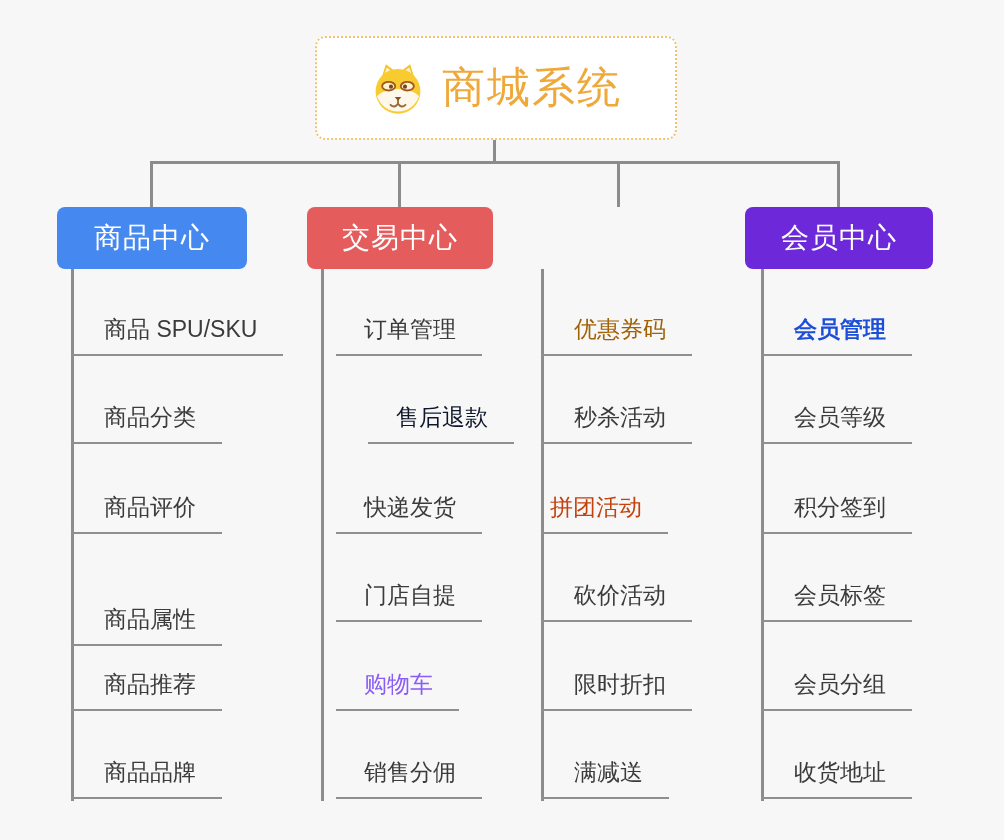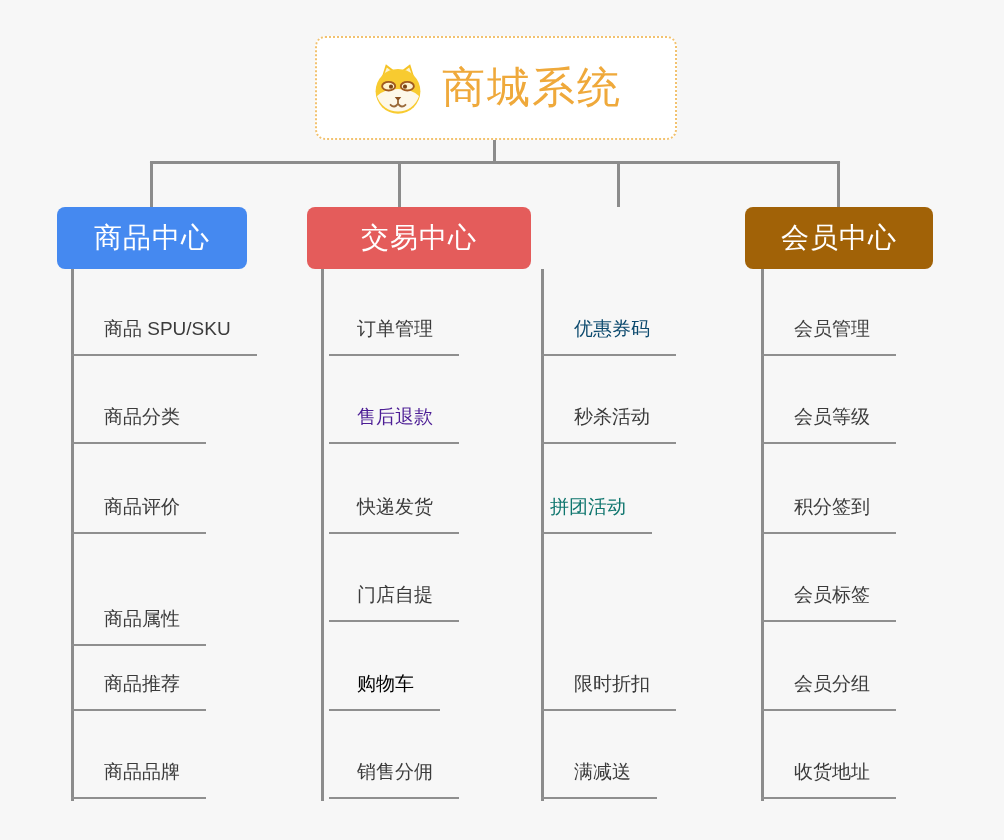--- a/index.html
+++ b/index.html
@@ -33,33 +33,33 @@
   .trunk-0{left:71px;} .trunk-1{left:321px;} .trunk-2{left:541px;} .trunk-3{left:761px;}
 
   
   .branch-box{
     position:absolute;top:207px;height:62px;border-radius:8px;
     display:flex;align-items:center;justify-content:center;
     color:#ffffff;font-size:28px;letter-spacing:1px;white-space:nowrap;
     cursor:default;
   }
   .b0{left:57px;width:190px;background:#4589f0;}
-  .b1{left:307px;width:224px;background:#e45c5b;}
+  .b1{left:307px;width:186px;background:#e45c5b;}
   .b2{left:525px;width:188px;background:#ecac3d;}
   .b3{left:745px;width:188px;background:#6ebe44;}
 
   
   .item{
     position:absolute;
-    font-size:19px;color:#3b3b3b;line-height:34px;
+    font-size:23px;color:#3b3b3b;line-height:34px;
     padding:0 26px 8px 33px;
     border-bottom:2px solid #8f8f8f;
     white-space:nowrap;
   }
-  .c0{left:71px;} .c1{left:329px;padding-left:28px;} .c2{left:541px;} .c3{left:761px;}
+  .c0{left:71px;} .c1{left:336px;padding-left:28px;} .c2{left:541px;} .c3{left:761px;}
   .r0{top:312px;} .r1{top:400px;} .r2{top:490px;}
   .r3{top:578px;} .r4{top:667px;} .r5{top:755px;}
 </style>
 </head>
 <body style="background: rgb(247, 247, 247);">
 
 <div class="canvas">
 
   <div class="root-node" style="border-color: rgb(242, 194, 111);">
     <svg class="root-icon" viewBox="0 0 60 56" aria-hidden="true">
@@ -85,42 +85,43 @@
   <div class="line drop drop-1" style="background: rgb(140, 140, 140);"></div>
   <div class="line drop drop-2" style="background: rgb(140, 140, 140);"></div>
   <div class="line drop drop-3" style="background: rgb(140, 140, 140);"></div>
   <div class="line trunk trunk-0" style="background: rgb(140, 140, 140);"></div>
   <div class="line trunk trunk-1" style="background: rgb(140, 140, 140);"></div>
   <div class="line trunk trunk-2" style="background: rgb(140, 140, 140);"></div>
   <div class="line trunk trunk-3" style="background: rgb(140, 140, 140);"></div>
 
   <div class="branch-box b0" style="background: rgb(69, 137, 240);">商品中心</div>
   <div class="branch-box b1" style="background: rgb(228, 92, 91);">交易中心</div>
-  <div class="branch-box b3" style="background: #a16207;">会员中心</div>
+  <div class="branch-box b3" style="background: #6d28d9;">会员中心</div>
 
   <div class="item c0 r0" style="border-bottom-color: rgb(143, 143, 143); color: rgb(59, 59, 59);">商品 SPU/SKU</div>
   <div class="item c0 r1" style="border-bottom-color: rgb(143, 143, 143); color: rgb(59, 59, 59);">商品分类</div>
   <div class="item c0 r2" style="border-bottom-color: rgb(143, 143, 143); color: rgb(59, 59, 59);">商品评价</div>
   <div class="item c0 r3" style="border-bottom-color: rgb(143, 143, 143); color: rgb(59, 59, 59); margin-top: 24px;">商品属性</div>
   <div class="item c0 r4" style="border-bottom-color: rgb(143, 143, 143); color: rgb(59, 59, 59);">商品推荐</div>
   <div class="item c0 r5" style="border-bottom-color: rgb(143, 143, 143); color: rgb(59, 59, 59);">商品品牌</div>
 
   <div class="item c1 r0" style="border-bottom-color: rgb(143, 143, 143); color: rgb(59, 59, 59);">订单管理</div>
-  <div class="item c1 r1" style="border-bottom-color: rgb(143, 143, 143); color: #4c1d95;">售后退款</div>
+  <div class="item c1 r1" style="border-bottom-color: rgb(143, 143, 143); color: #0f172a; margin-left: 32px;">售后退款</div>
   <div class="item c1 r2" style="border-bottom-color: rgb(143, 143, 143); color: rgb(59, 59, 59);">快递发货</div>
   <div class="item c1 r3" style="border-bottom-color: rgb(143, 143, 143); color: rgb(59, 59, 59);">门店自提</div>
-  <div class="item c1 r4" style="border-bottom-color: rgb(143, 143, 143); color: #000000;">购物车</div>
+  <div class="item c1 r4" style="border-bottom-color: rgb(143, 143, 143); color: #8b5cf6;">购物车</div>
   <div class="item c1 r5" style="border-bottom-color: rgb(143, 143, 143); color: rgb(59, 59, 59);">销售分佣</div>
 
-  <div class="item c2 r0" style="border-bottom-color: rgb(143, 143, 143); color: #0c4a6e; text-align: right;">优惠券码</div>
+  <div class="item c2 r0" style="border-bottom-color: rgb(143, 143, 143); color: #a16207; text-align: right;">优惠券码</div>
   <div class="item c2 r1" style="border-bottom-color: rgb(143, 143, 143); color: rgb(59, 59, 59);">秒杀活动</div>
-  <div class="item c2 r2" style="border-bottom-color: rgb(143, 143, 143); color: #0f766e; padding-left: 9px;">拼团活动</div>
+  <div class="item c2 r2" style="border-bottom-color: rgb(143, 143, 143); color: #c2410c; padding-left: 9px;">拼团活动</div>
+  <div class="item c2 r3" style="border-bottom-color: rgb(143, 143, 143); color: rgb(59, 59, 59);">砍价活动</div>
   <div class="item c2 r4" style="border-bottom-color: rgb(143, 143, 143); color: rgb(59, 59, 59);">限时折扣</div>
   <div class="item c2 r5" style="border-bottom-color: rgb(143, 143, 143); color: rgb(59, 59, 59);">满减送</div>
 
-  <div class="item c3 r0" style="border-bottom-color: rgb(143, 143, 143); color: #404040;">会员管理</div>
+  <div class="item c3 r0" style="border-bottom-color: rgb(143, 143, 143); color: #1d4ed8; font-weight: bold;">会员管理</div>
   <div class="item c3 r1" style="border-bottom-color: rgb(143, 143, 143); color: rgb(59, 59, 59);">会员等级</div>
   <div class="item c3 r2" style="border-bottom-color: rgb(143, 143, 143); color: rgb(59, 59, 59);">积分签到</div>
   <div class="item c3 r3" style="border-bottom-color: rgb(143, 143, 143); color: rgb(59, 59, 59);">会员标签</div>
   <div class="item c3 r4" style="border-bottom-color: rgb(143, 143, 143); color: rgb(59, 59, 59);">会员分组</div>
   <div class="item c3 r5" style="border-bottom-color: rgb(143, 143, 143); color: rgb(59, 59, 59);">收货地址</div>
 
 </div>
 
 </body></html>

